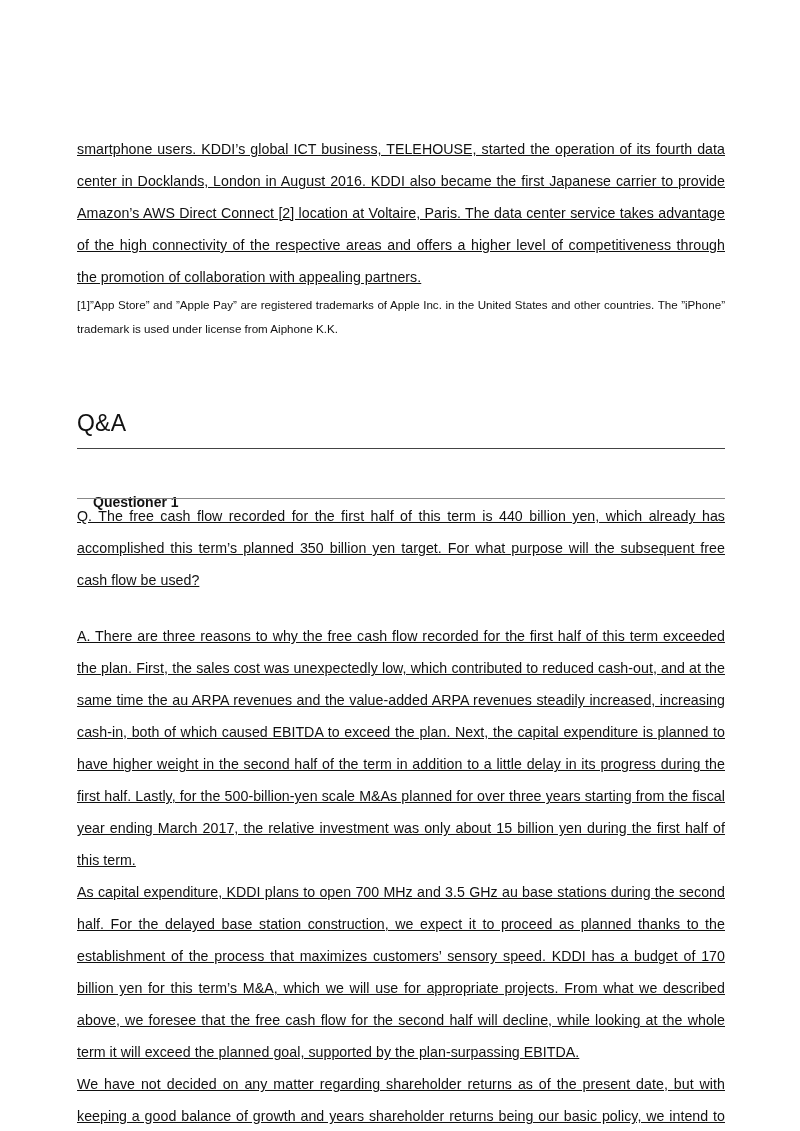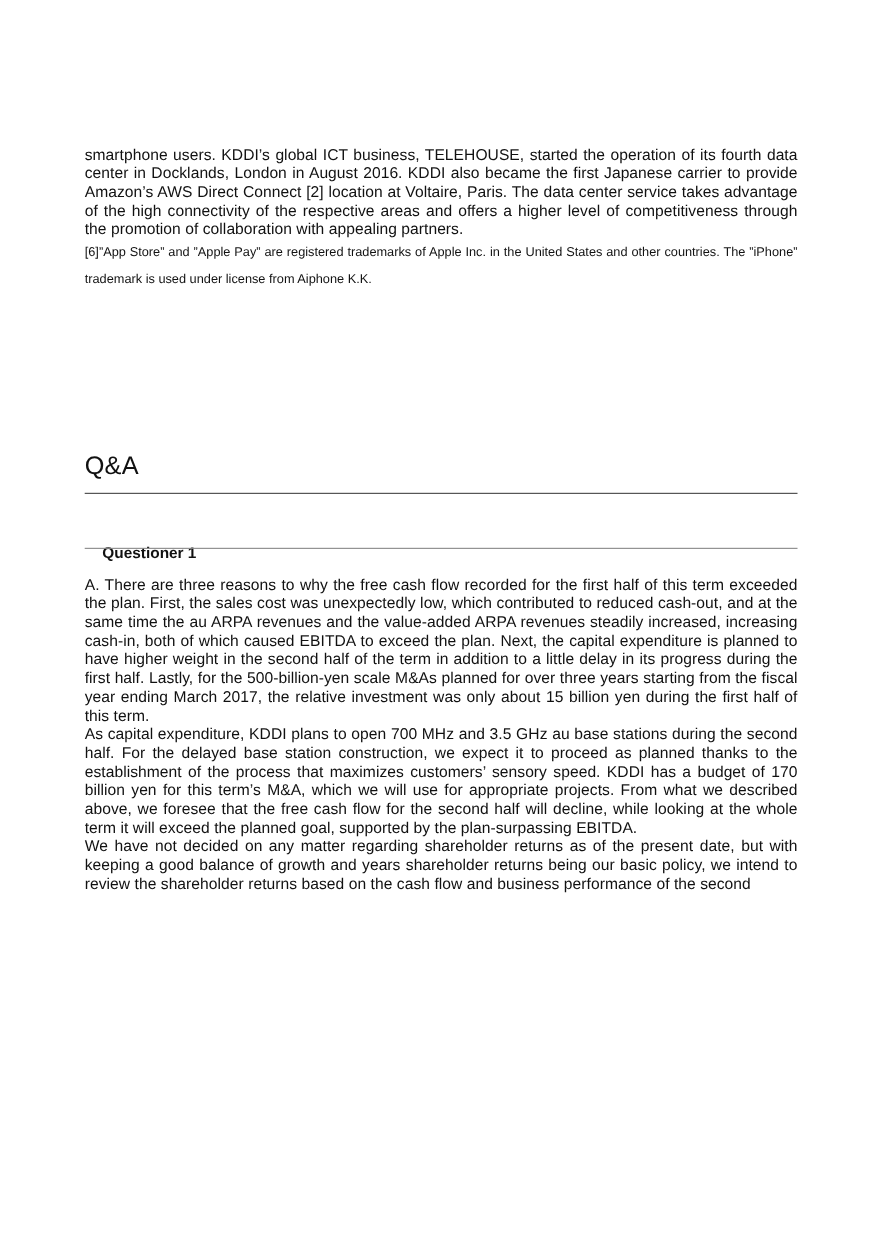--- a/index.html
+++ b/index.html
@@ -16,24 +16,25 @@
       color: #111111;
     }
     .page {
       position: absolute;
       left: 77px;
       top: 133px;
       width: 648px;
     }
     .para {
       font-size: 14.2px;
-      line-height: 17px;
+      line-height: 32px;
       text-align: justify;
       margin: 0;
       letter-spacing: 0.05px;
+      text-decoration: underline;
     }
     .footnote {
       font-size: 11.6px;
       line-height: 24.2px;
       text-align: justify;
       margin: 0;
     }
     .section-title {
       position: absolute;
       left: 0;
@@ -75,27 +76,28 @@
     }
     .spacer {
       height: 24.2px;
     }
   </style>
 </head>
 <body>
 
 <div class="page">
   <p class="para">smartphone users. KDDI’s global ICT business, TELEHOUSE, started the operation of its fourth data center in Docklands, London in August 2016. KDDI also became the first Japanese carrier to provide Amazon’s AWS Direct Connect [2] location at Voltaire, Paris. The data center service takes advantage of the high connectivity of the respective areas and offers a higher level of competitiveness through the promotion of collaboration with appealing partners.</p>
-  <p class="footnote">[6]”App Store” and ”Apple Pay” are registered trademarks of Apple Inc. in the United States and other countries. The ”iPhone” trademark is used under license from Aiphone K.K.</p>
+  <p class="footnote">[1]”App Store” and ”Apple Pay” are registered trademarks of Apple Inc. in the United States and other countries. The ”iPhone” trademark is used under license from Aiphone K.K.</p>
 
   <h2 class="section-title">Q&amp;A</h2>
   <div class="section-rule"></div>
 
   <h3 class="questioner">Questioner 1</h3>
   <div class="q-rule"></div>
 
   <div class="qa-block">
+    <p class="para">Q. The free cash flow recorded for the first half of this term is 440 billion yen, which already has accomplished this term’s planned 350 billion yen target. For what purpose will the subsequent free cash flow be used?</p>
     <div class="spacer"></div>
     <p class="para">A. There are three reasons to why the free cash flow recorded for the first half of this term exceeded the plan. First, the sales cost was unexpectedly low, which contributed to reduced cash-out, and at the same time the au ARPA revenues and the value-added ARPA revenues steadily increased, increasing cash-in, both of which caused EBITDA to exceed the plan. Next, the capital expenditure is planned to have higher weight in the second half of the term in addition to a little delay in its progress during the first half. Lastly, for the 500-billion-yen scale M&amp;As planned for over three years starting from the fiscal year ending March 2017, the relative investment was only about 15 billion yen during the first half of this term.</p>
     <p class="para">As capital expenditure, KDDI plans to open 700 MHz and 3.5 GHz au base stations during the second half. For the delayed base station construction, we expect it to proceed as planned thanks to the establishment of the process that maximizes customers’ sensory speed. KDDI has a budget of 170 billion yen for this term’s M&amp;A, which we will use for appropriate projects. From what we described above, we foresee that the free cash flow for the second half will decline, while looking at the whole term it will exceed the planned goal, supported by the plan-surpassing EBITDA.</p>
     <p class="para">We have not decided on any matter regarding shareholder returns as of the present date, but with keeping a good balance of growth and years shareholder returns being our basic policy, we intend to review the shareholder returns based on the cash flow and business performance of the second</p>
   </div>
 </div>
 
 </body></html>

